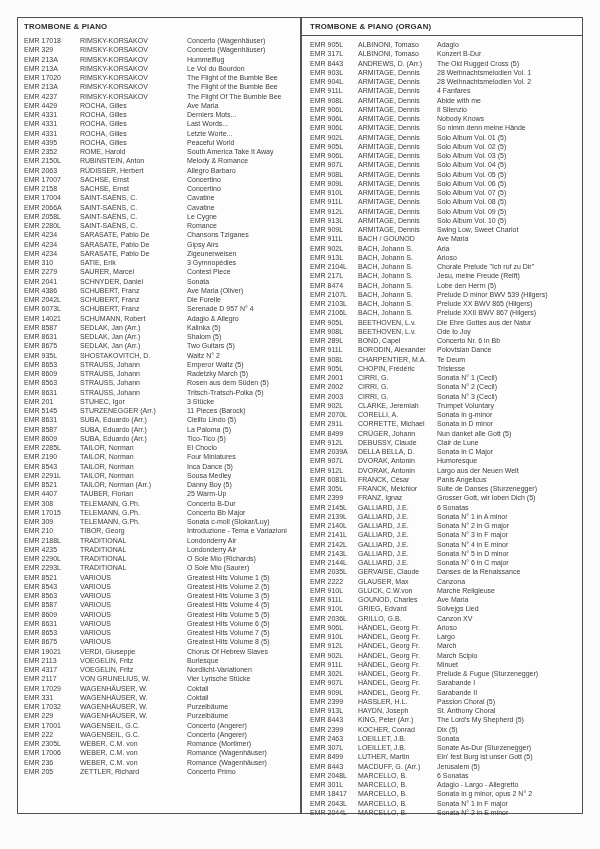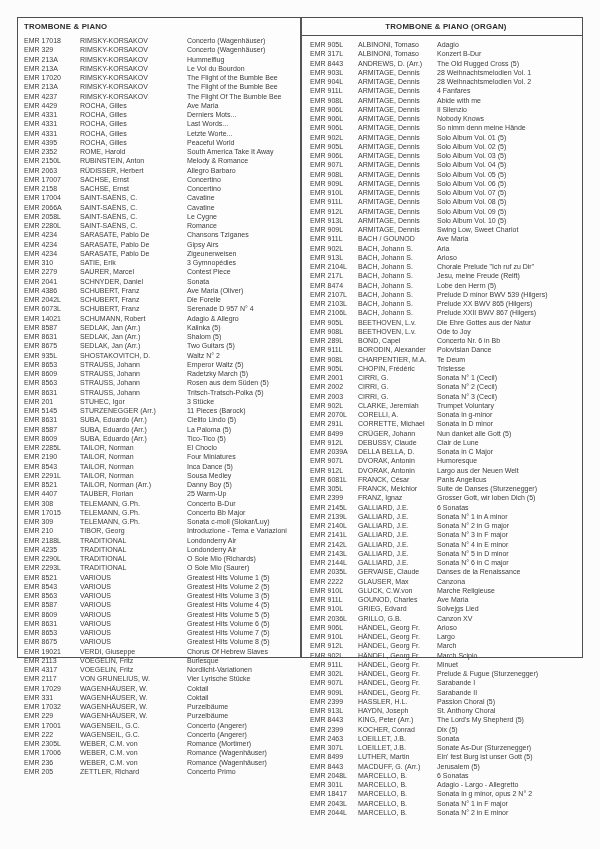--- a/index.html
+++ b/index.html
@@ -10,21 +10,21 @@
     background: #fcfcfc;
     font-family: "Liberation Sans", sans-serif;
     color: #3c3c3c;
     overflow: hidden;
   }
   .sheet {
     position: absolute;
     left: 17px;
     top: 17px;
     width: 566px;
-    height: 641px;
+    height: 797px;
     background: #fdfdfd;
     border: 1px solid #4f4f4f;
     display: flex;
     box-sizing: border-box;
   }
   .col {
     width: 50%;
     box-sizing: border-box;
     padding: 3px 4px 0 6px;
   }
@@ -40,21 +40,20 @@
     white-space: nowrap;
     color: #2e2e2e;
   }
   .col-left .col-title {
     margin-bottom: 3px;
   }
   .col-right .col-title {
     margin: 0 -4px 4px -8px;
     padding: 0 0 2px 8px;
     border-bottom: 1px solid #4f4f4f;
-    text-align: center;
   }
   .rows { }
   .row {
     display: grid;
     font-size: 7px;
     line-height: 9.25px;
     white-space: nowrap;
   }
   .col-left .row { grid-template-columns: 56px 107px 1fr; }
   .col-right .row { grid-template-columns: 48px 79px 1fr; }

